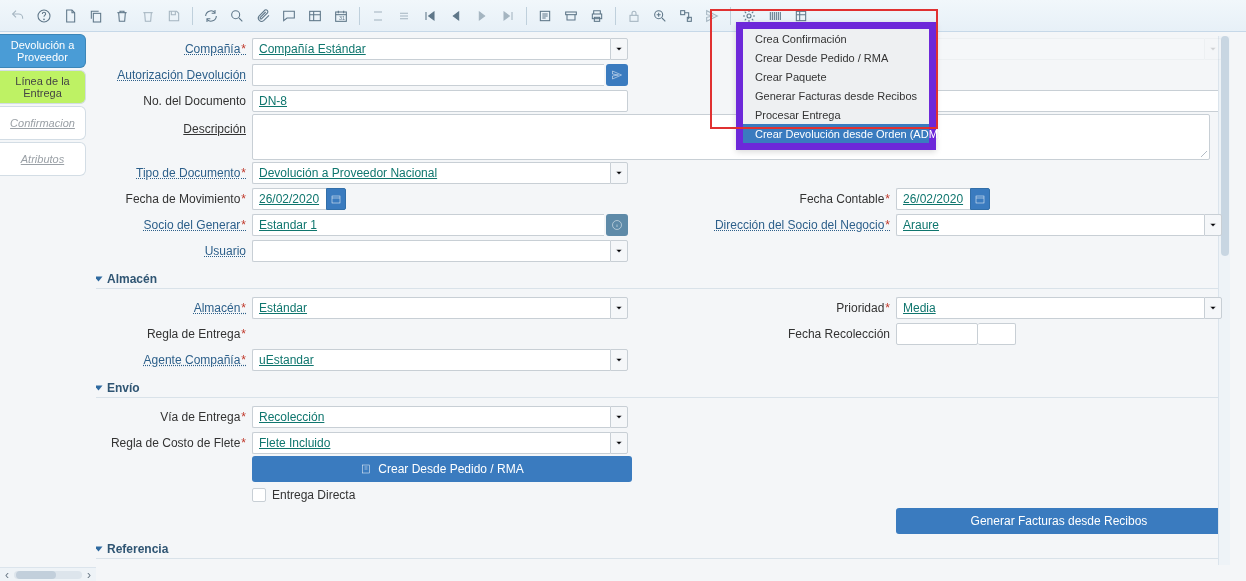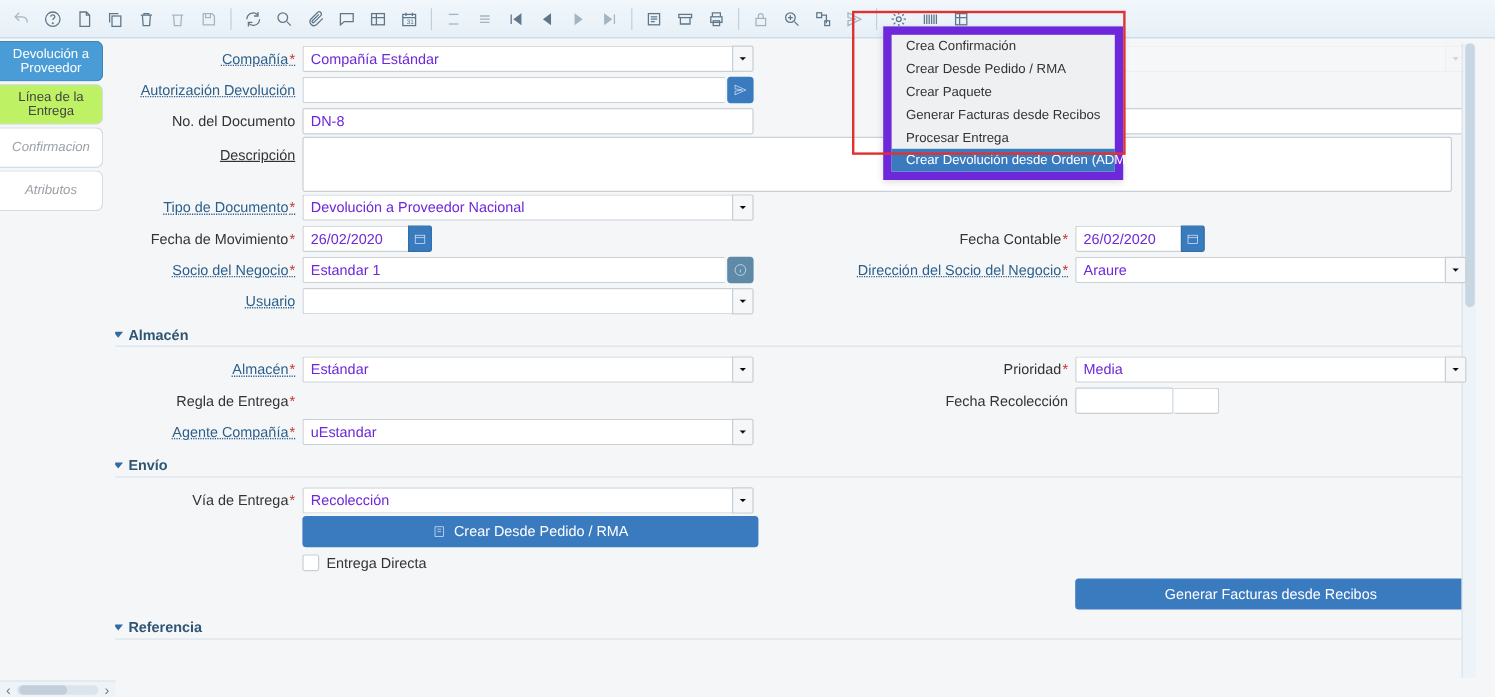--- a/index.html
+++ b/index.html
@@ -27,43 +27,43 @@
   .tsep{width:1px;height:18px;background:#bfd0dc;margin:0 4px;}
   .tbtn svg{width:16px;height:16px;stroke:#5f7789;fill:none;stroke-width:1.6;}
   .tbtn.disabled{opacity:.5;cursor:default;}
   .gear-wrap{position:relative;}
 
   
   .side{position:absolute;top:32px;left:0;width:86px;}
   .vtab{width:86px;min-height:34px;border:1px solid #d3dde5;border-left:none;border-radius:0 6px 6px 0;margin-top:2px;display:flex;align-items:center;justify-content:center;padding:4px 0;text-align:center;font-size:11px;line-height:12px;cursor:pointer;}
   .vtab.active{background:#4a9cd6;color:#fff;border-color:#3c86b8;}
   .vtab.sub{background:#bef264;color:#444;}
-  .vtab.muted{background:#fff;color:#9aa0a6;font-style:italic;}
+  .vtab.muted{background:#fff;color:#9aa0a6;font-style:italic;text-decoration:underline;}
 
   
   .form{position:absolute;top:36px;left:96px;right:16px;bottom:16px;overflow:hidden;}
   .scroll{position:absolute;top:0;right:-2px;bottom:0;width:14px;background:#eef3f7;border-left:1px solid #dbe4ec;}
   .thumb{position:absolute;top:0;left:2px;width:8px;height:220px;background:#c8d6e2;border-radius:4px;}
   .cell{display:flex;align-items:center;min-height:26px;}
   .lab{justify-content:flex-end;padding-right:6px;white-space:nowrap;color:#333;}
   .lab.link{color:var(--link);text-decoration:underline dotted;cursor:pointer;}
   .req::after{content:"*";color:var(--red);margin-left:1px;}
   .fld{padding-right:8px;}
-  .input{height:var(--field-h);border:1px solid var(--border);background:#fff;border-radius:2px;flex:1;display:flex;align-items:center;padding:0 6px;color:#6d28d9;overflow:hidden;white-space:nowrap;}
+  .input{height:var(--field-h);border:1px solid var(--border);background:#fff;border-radius:2px;flex:1;display:flex;align-items:center;padding:0 6px;color:#0f766e;overflow:hidden;white-space:nowrap;text-decoration:underline;}
   .combo{position:relative;flex:1;display:flex;}
   .combo .input{border-right:none;border-radius:2px 0 0 2px;}
   .combo .btn{width:18px;height:var(--field-h);border:1px solid var(--border);border-radius:0 2px 2px 0;background:#f5f7f9;display:flex;align-items:center;justify-content:center;cursor:pointer;}
   .combo .btn svg{width:10px;height:10px;stroke:#556;}
   .iconbtn{width:22px;height:var(--field-h);margin-left:2px;background:var(--blue);border-radius:3px;display:flex;align-items:center;justify-content:center;cursor:pointer;}
   .iconbtn svg{width:12px;height:12px;stroke:#fff;fill:none;}
   .iconbtn.teal{background:#5e8aa8;}
   .textarea{flex:1;height:46px;border:1px solid var(--border);border-radius:2px;background:#fff;resize:both;position:relative;}
   .textarea::after{content:"";position:absolute;right:2px;bottom:2px;width:8px;height:8px;background:linear-gradient(135deg,transparent 50%,#9aa6b2 52%,transparent 54%,transparent 60%,#9aa6b2 62%,transparent 64%);}
   .date{display:flex;flex:0 0 94px;}
-  .date .input{width:88px;flex:none;border-right:none;border-radius:2px 0 0 2px;}
+  .date .input{width:74px;flex:none;border-right:none;border-radius:2px 0 0 2px;}
   .date .cal{width:20px;height:var(--field-h);background:#3a7bbf;border:1px solid #326fa9;border-radius:0 2px 2px 0;display:flex;align-items:center;justify-content:center;cursor:pointer;}
   .date .cal svg{width:12px;height:12px;stroke:#fff;fill:none;}
   .sectitle{display:flex;align-items:center;gap:6px;margin:8px 0 2px 0;color:#2f5573;font-weight:bold;}
   .sectitle .tri{width:0;height:0;border-left:5px solid #2f6aa0;border-top:4px solid transparent;border-bottom:4px solid transparent;transform:rotate(90deg);}
   .hr{height:1px;background:#d9e2e9;margin:2px 0 6px 0;}
   .checkbox{width:14px;height:14px;border:1px solid var(--border);background:#fff;border-radius:2px;margin-right:6px;}
 
   .bigbtn{height:26px;background:var(--blue);color:#fff;border-radius:3px;display:flex;align-items:center;justify-content:center;gap:6px;cursor:pointer;font-size:12px;}
   .bigbtn.wide{width:380px;}
 
@@ -417,21 +417,21 @@
                   <path d="M4 10h16"></path>
                 </svg>
               </div>
           </div>
         </div>
       </div>
     </div>
 
     <div class="cols">
       <div class="pair">
-        <div class="cell lab link req">Socio del Negocio</div>
+        <div class="cell lab link req">Socio del Generar</div>
         <div class="cell fld">
           <div class="input" style="border-right:none;border-radius:2px 0 0 2px;">Estandar 1</div>
           <div class="iconbtn teal">
               <svg viewBox="0 0 24 24">
                 <circle cx="12" cy="12" r="9"></circle>
                 <path d="M12 8v.01M12 11v5"></path>
               </svg>
             </div>
         </div>
       </div>
@@ -557,20 +557,33 @@
                 </svg>
               </div>
           </div>
         </div>
       </div>
       <div></div>
         <div></div>
     </div>
 
     <div class="cols">
+      <div class="pair">
+        <div class="cell lab req">Regla de Costo de Flete</div>
+        <div class="cell fld">
+          <div class="combo">
+            <div class="input">Flete Incluido</div>
+            <div class="btn">
+                <svg viewBox="0 0 24 24">
+                  <path d="M6 9l6 6 6-6"></path>
+                </svg>
+              </div>
+          </div>
+        </div>
+      </div>
       <div></div>
         <div></div>
     </div>
 
     <div class="cols">
       <div class="pair">
         <div></div>
         <div class="cell fld">
           <div class="bigbtn wide">
             <svg width="12" height="12" viewBox="0 0 24 24" stroke="#fff" fill="none">

